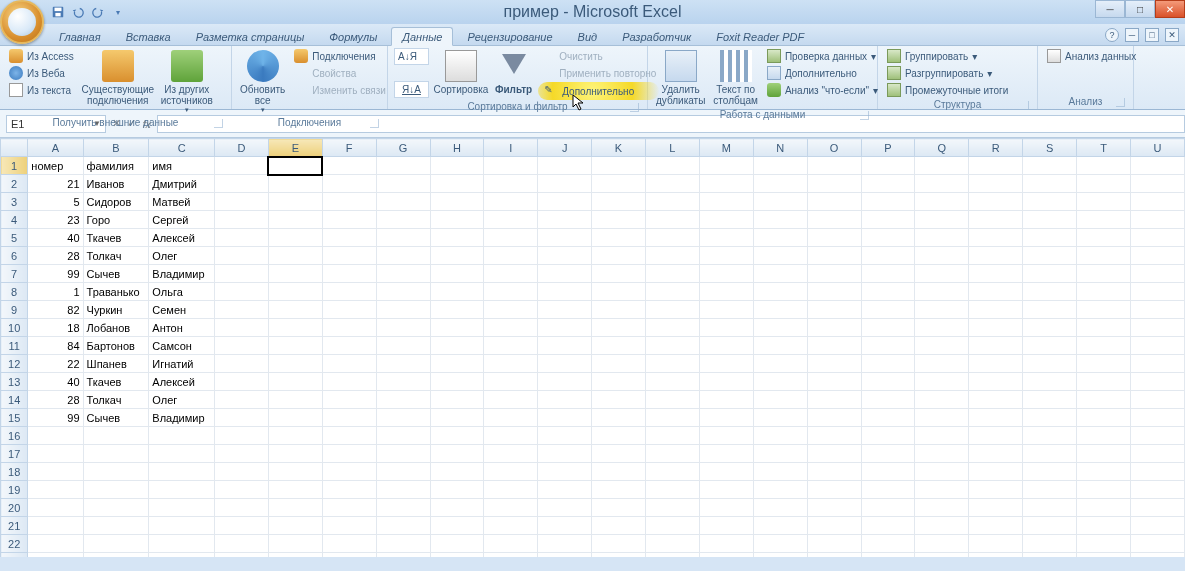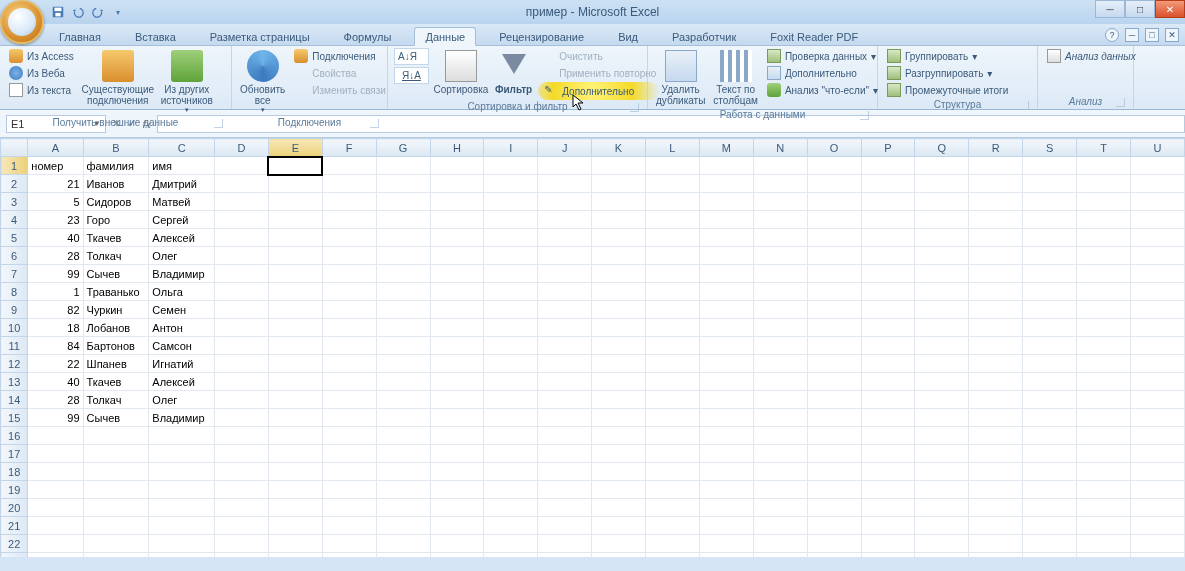--- a/index.html
+++ b/index.html
@@ -4,28 +4,28 @@
 <style>
   * { box-sizing: border-box; margin: 0; padding: 0; font-family: "Segoe UI", Tahoma, sans-serif; }
   body { background: #d6e5f5; width: 1185px; height: 571px; overflow: hidden; font-size: 11px; color: #333; }
 
   
   .titlebar { height: 24px; background: linear-gradient(#cde1f4,#b9d3ee); display:flex; align-items:center; position:relative; }
   .office-btn { width:44px; height:44px; position:absolute; top:0; left:0; background:radial-gradient(circle at 40% 35%, #f9d98a,#d98f2e 60%,#b87015); border-radius:50%; border:2px solid #e6b85c; z-index:20; display:flex; align-items:center; justify-content:center; box-shadow:0 1px 3px rgba(0,0,0,.4);}
   .office-inner { width:28px; height:28px; border-radius:50%; background:radial-gradient(circle at 35% 30%, #fff,#d9e9f8 60%,#a6c4dd);}
   .qat { margin-left:50px; display:flex; gap:4px; align-items:center;}
   .qat-item { width:16px; height:16px; display:flex; align-items:center; justify-content:center; }
-  .title-text { position:absolute; left:50%; transform:translateX(-50%); font-size:12px; color:#3b5a7a;}
+  .title-text { position:absolute; left:50%; transform:translateX(-50%); font-size:16px; color:#3b5a7a;}
   .title-text .app { color:#3b5a7a; }
   .win-controls { position:absolute; right:0; top:0; display:flex; }
   .win-btn { width:30px; height:18px; background:linear-gradient(#e5effa,#c6d9ee); border:1px solid #9bb7d4; display:flex; align-items:center; justify-content:center; font-size:10px;}
   .win-btn.close { background:linear-gradient(#f49a7a,#d9512a); color:#fff; border-color:#b53d1a;}
 
   
-  .tabs { height:22px; background:linear-gradient(#dbe9f7,#c4d9ef); display:flex; align-items:flex-end; padding-left:48px; gap:12px; border-bottom:1px solid #a6bfd8;}
+  .tabs { height:22px; background:linear-gradient(#dbe9f7,#c4d9ef); display:flex; align-items:flex-end; padding-left:48px; gap:3px; border-bottom:1px solid #a6bfd8;font-style:italic;}
   .tab { padding:3px 10px 2px; font-size:11px; color:#3b5a7a; border:1px solid transparent; border-bottom:none; cursor:default;}
   .tab.active { background:#eef5fb; border-color:#a6bfd8; border-bottom:1px solid #eef5fb; margin-bottom:-1px; border-radius:3px 3px 0 0;}
   .tab-help { position:absolute; right:6px; top:28px; display:flex; gap:6px;}
   .tab-help span { width:14px; height:14px; border:1px solid #8aa8c7; border-radius:50%; font-size:9px; display:flex; align-items:center; justify-content:center; color:#3b5a7a; background:#eef5fb;}
 
   
   .ribbon { height:64px; background:linear-gradient(#eef5fb,#dce9f6); display:flex; border-bottom:1px solid #9bb7d4;}
   .group { border-right:1px solid #c3d5e8; padding:2px 6px 0; display:flex; flex-direction:column; }
   .group-body { flex:1; display:flex; align-items:flex-start; gap:4px;}
   .group-label { text-align:center; font-size:10px; color:#5a7a9a; padding:1px 0 2px; position:relative;}
@@ -178,21 +178,21 @@
             <span class="si"></span>
             <span>Изменить связи</span>
           </div>
       </div>
     </div>
     <div class="group-label">Подключения</div>
   </div>
 
   <div class="group" style="width:260px;">
     <div class="group-body">
-      <div class="small-list" style="gap:2px;">
+      <div class="small-list" style="gap:16px;">
         <div class="small-item" style="border:1px solid #c3d5e8;background:#fff;padding:2px 3px;">
             <span>А↓Я</span>
           </div>
         <div class="small-item" style="border:1px solid #c3d5e8;background:#fff;padding:2px 7px;text-decoration:underline;">
             <span>Я↓А</span>
           </div>
       </div>
       <div class="big-btn">
           <div class="ico ico-sort"></div>
           <span>Сортировка</span>
@@ -250,21 +250,21 @@
         <div class="small-item"><span class="si ico-struct"></span><span>Разгруппировать</span> ▾</div>
         <div class="small-item">
             <span class="si ico-struct"></span>
             <span>Промежуточные итоги</span>
           </div>
       </div>
     </div>
     <div class="group-label">Структура</div>
   </div>
 
-  <div class="group" style="width:96px;font-style:italic;">
+  <div class="group" style="width:96px;">
     <div class="group-body">
       <div class="small-item">
           <span class="si ico-sort"></span>
           <span>Анализ данных</span>
         </div>
     </div>
     <div class="group-label">Анализ</div>
   </div>
 
   <svg class="cursor" style="left:572px;top:48px;" viewBox="0 0 14 18">

